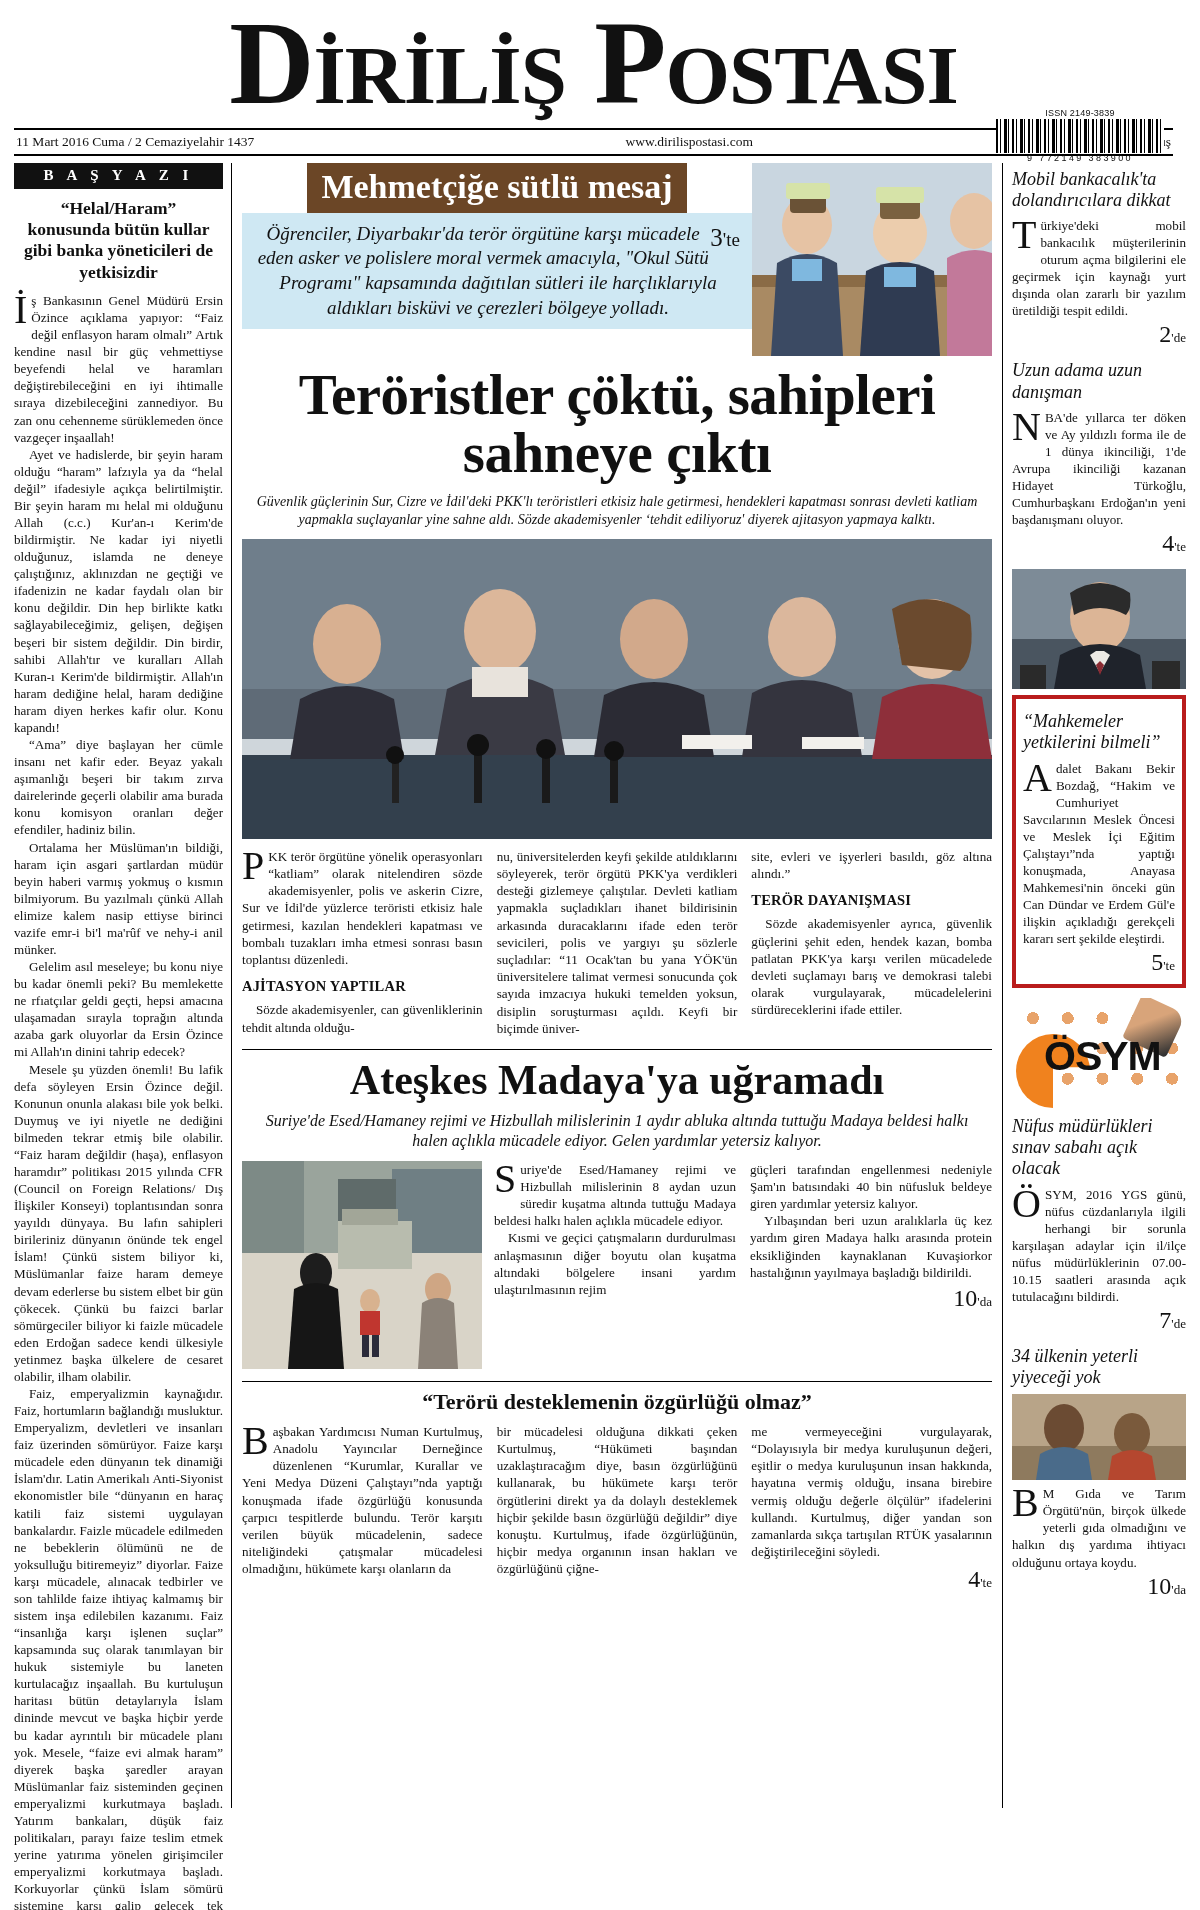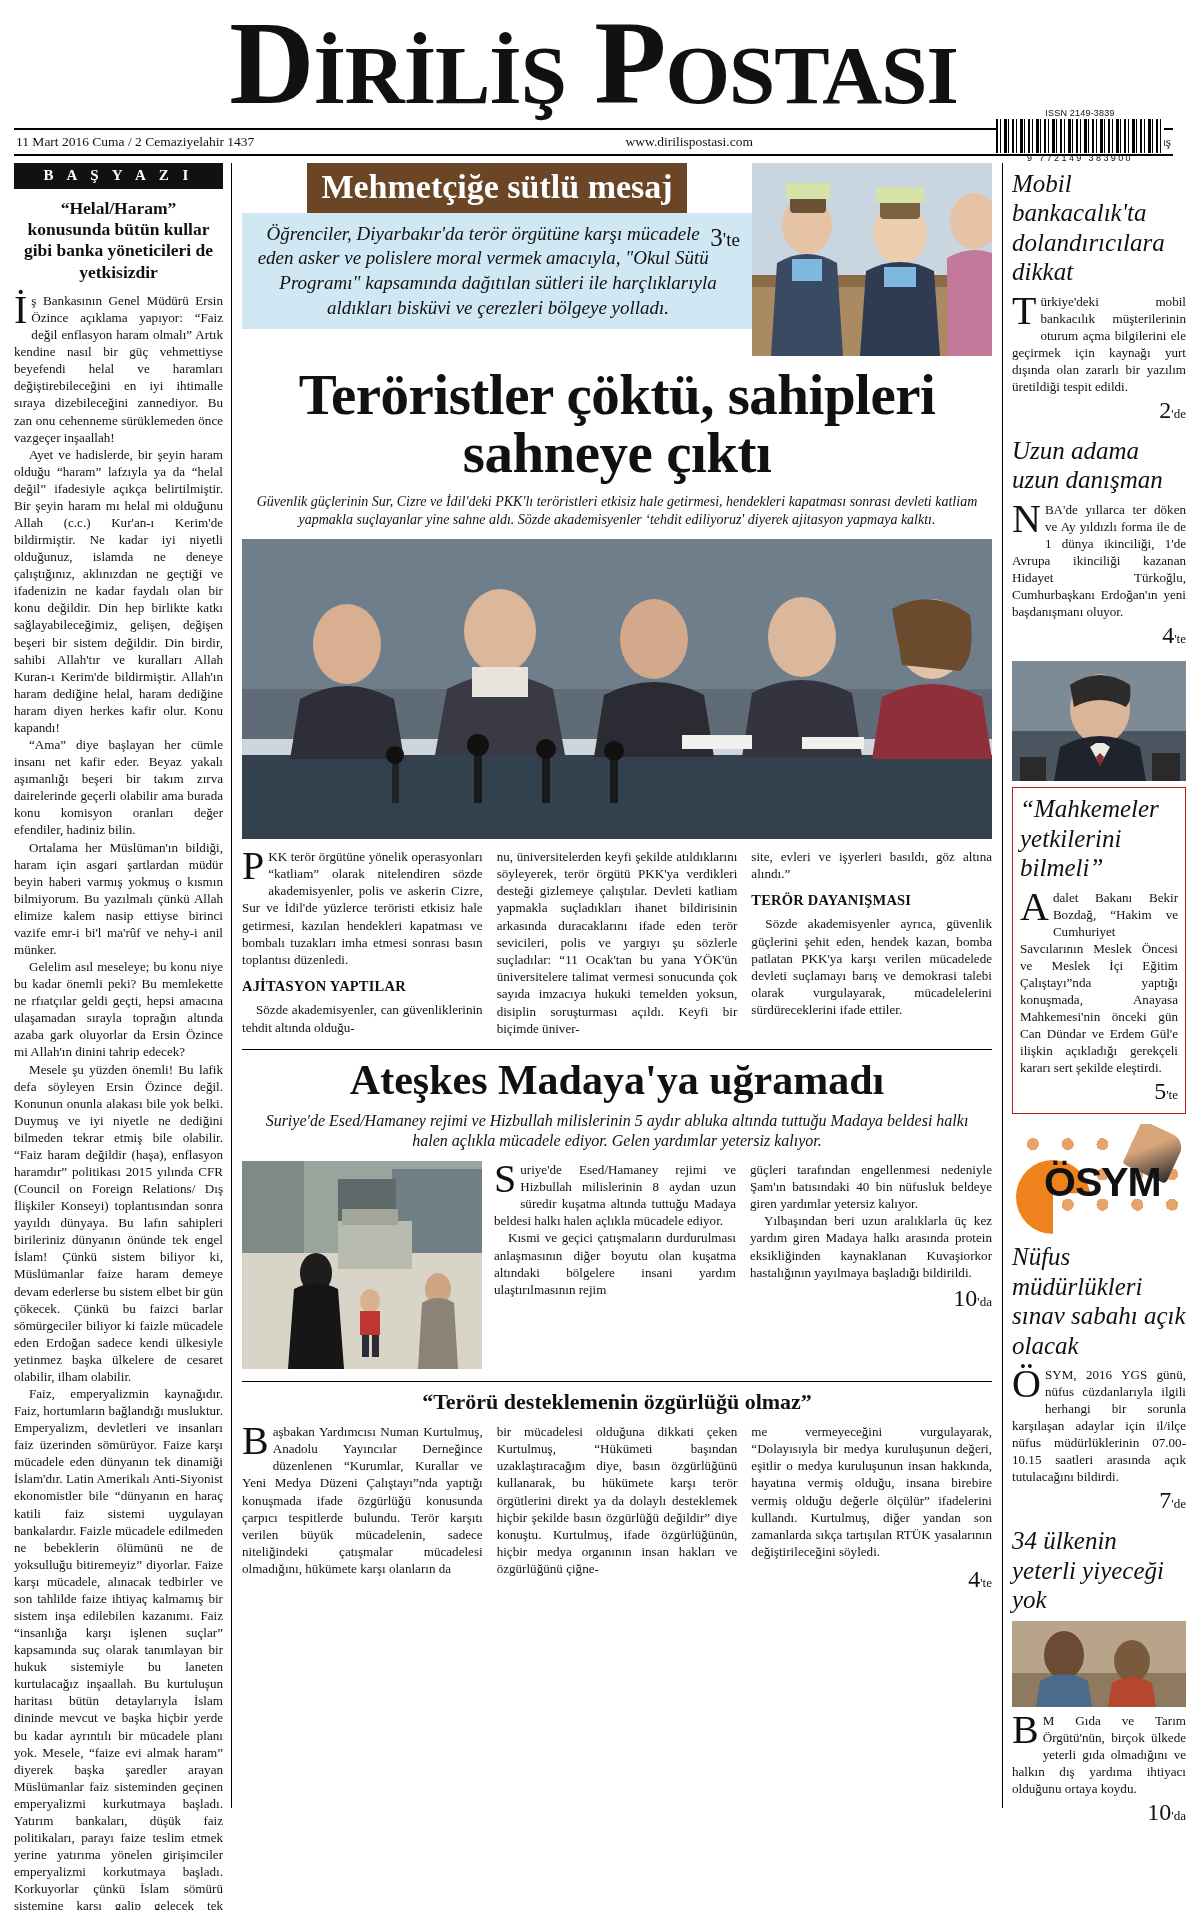--- a/index.html
+++ b/index.html
@@ -140,28 +140,28 @@
   
   .sec3-head { font-size:22px; font-weight:bold; text-align:center; margin:0 0 9px; line-height:1.1; }
   .cols3b { display:flex; gap:14px; font-size:13.1px; line-height:1.315; text-align:justify; }
   .cols3b > div { flex:1 1 0; }
   .cols3b p { margin:0; text-indent:14px; }
   .cols3b p.first { text-indent:0; }
 
   
   .rail-item { margin-bottom:10px; }
   .rail-title {
-    font-style:italic; font-size:25px; line-height:1.18; margin:6px 0 6px;
+    font-style:italic; font-size:18px; line-height:1.18; margin:6px 0 6px;
   }
   .rail-body { font-size:13.1px; line-height:1.3; text-align:justify; }
   .rail-body p { margin:0; }
   .rail-ref { text-align:right; }
   .rail-ref b { font-size:24px; font-weight:normal; }
   .rail-photo { width:100%; height:120px; }
-  .boxed { border:1px solid #b91c1c; padding:6px 7px 6px; }
+  .boxed { border:4px solid #b91c1c; padding:12px 7px 6px; }
 
   
   .osym-box { width:100%; height:112px; position:relative; overflow:hidden;
     background:#bef264; }
   .osym-sheet { position:absolute; inset:0;
     background:
       radial-gradient(circle at 12% 18%, #e8a36a 0 6px, transparent 6px),
       radial-gradient(circle at 32% 18%, #e8a36a 0 6px, transparent 6px),
       radial-gradient(circle at 52% 18%, #e8a36a 0 6px, transparent 6px),
       radial-gradient(circle at 72% 18%, #e8a36a 0 6px, transparent 6px),
@@ -321,21 +321,21 @@
             <p class="first">site, evleri ve işyerleri basıldı, göz altına alındı.”</p>
             <div class="subhead">TERÖR DAYANIŞMASI</div>
             <p>Sözde akademisyenler ayrıca, güvenlik güçlerini şehit eden, hendek kazan, bomba patlatan PKK'ya karşı verilen mücadelede devleti suçlamayı barış ve demokrasi talebi olarak vurgulayarak, mücadelelerini sürdüreceklerini ifade ettiler.</p>
           </div>
         </div>
       </div>
 
       <div class="sec-rule"></div>
       <div>
         <div class="sec2-head">Ateşkes Madaya'ya uğramadı</div>
-        <div class="sec2-sum">Suriye'de Esed/Hamaney rejimi ve Hizbullah milislerinin 5 aydır abluka altında tuttuğu Madaya beldesi halkı halen açlıkla mücadele ediyor. Gelen yardımlar yetersiz kalıyor.</div>
+        <div class="sec2-sum">Suriye'de Esed/Hamaney rejimi ve Hizbullah milislerinin 1 aydır abluka altında tuttuğu Madaya beldesi halkı halen açlıkla mücadele ediyor. Gelen yardımlar yetersiz kalıyor.</div>
         <div class="sec2-grid">
           <div class="sec2-photo photo">
             <svg width="240" height="208" viewBox="0 0 240 208" preserveAspectRatio="none">
               <rect width="240" height="208" fill="#cfcabd"></rect>
               <rect y="0" width="240" height="92" fill="#9aa49c"></rect>
               <rect x="0" y="0" width="62" height="208" fill="#7d8a86"></rect>
               <rect x="150" y="8" width="90" height="86" fill="#6f7f84"></rect>
               <rect x="96" y="18" width="58" height="70" fill="#5f6b6a"></rect>
               <rect y="92" width="240" height="116" fill="#d9d4c8"></rect>
 

